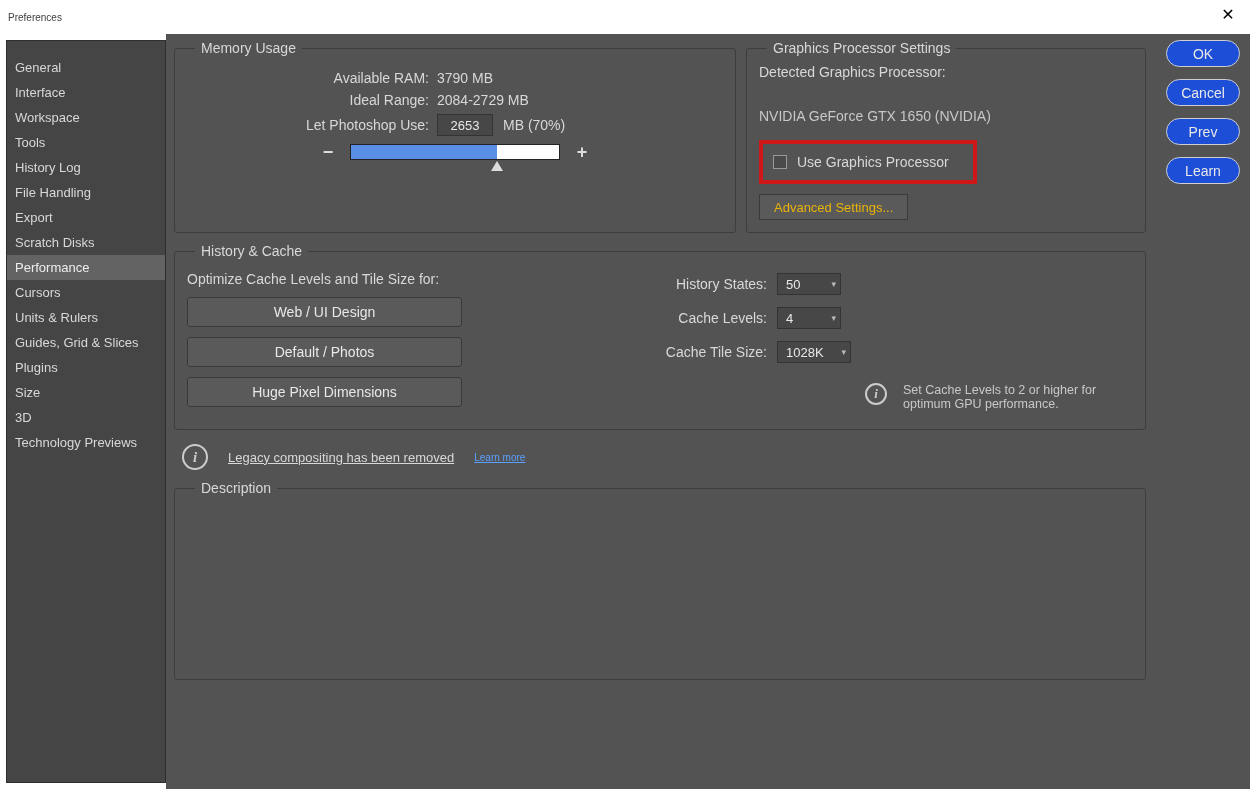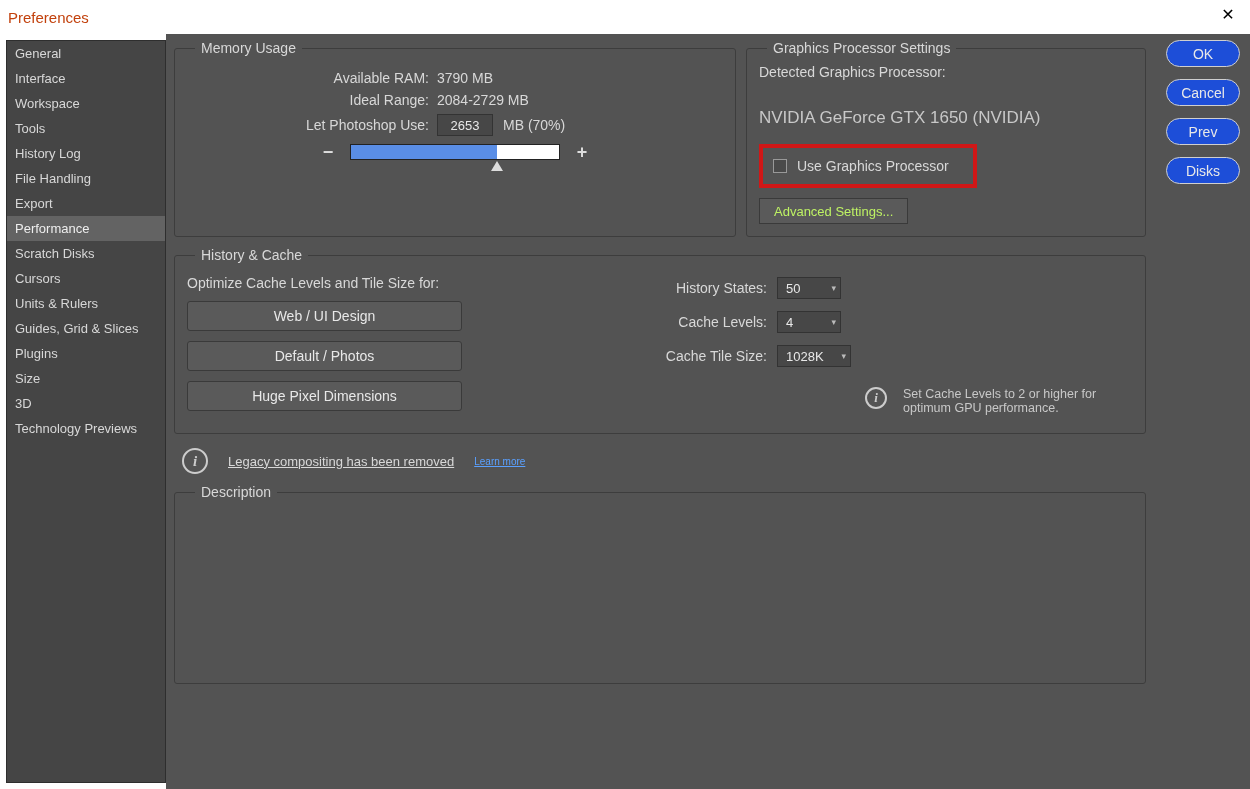--- a/index.html
+++ b/index.html
@@ -13,38 +13,38 @@
     overflow: hidden;
   }
   .titlebar {
     height: 34px;
     display: flex;
     align-items: center;
     justify-content: space-between;
     padding: 0 10px 0 8px;
     background: #fff;
   }
-  .titlebar .title { font-size: 15px; color: #c2410c; }
+  .titlebar .title { font-size: 10px; color: #404040; }
   .closebtn {
     font-size: 16px;
     font-family: Arial, sans-serif;
     cursor: pointer;
     width: 24px; height: 24px;
     display:flex;align-items:flex-start;justify-content:center;
   }
   .main {
     display: flex;
     height: 755px;
   }
   .sidebar {
     width: 160px;
     background: #454545;
     border: 1px solid #2e2e2e;
     margin: 6px 0 6px 6px;
-    padding-top: 0;
+    padding-top: 14px;
     color: #d8d8d8;
   }
   .sidebar .item {
     padding: 5px 8px;
     font-size: 13px;
     cursor: default;
     line-height: 15px;
   }
   .sidebar .item.selected {
     background: #636363;
@@ -130,39 +130,39 @@
   }
   .slider .thumb {
     position:absolute; top: 16px; left: 70%;
     transform: translateX(-50%);
     width:0;height:0;
     border-left:6px solid transparent;
     border-right:6px solid transparent;
     border-bottom:10px solid #ddd;
   }
   .gpu-label { font-size: 14px; margin-bottom: 4px;}
-  .gpu-name { font-size: 17px; color:#c8c8c8; margin-bottom: 16px; margin-top: 28px;}
+  .gpu-name { font-size: 14px; color:#c8c8c8; margin-bottom: 16px; margin-top: 28px;}
   .redbox {
     border: 4px solid #d01717;
     padding: 10px 24px 10px 10px;
     display: inline-flex;
     align-items: center;
     gap: 10px;
     margin-bottom: 10px;
   }
   .checkbox {
     width: 14px; height:14px; border:1px solid #999; background:#4a4a4a;
     display:inline-block;
   }
   .flatbtn {
     display:inline-flex; align-items:center; justify-content:center;
     height: 26px; padding: 0 14px;
     border: 1px solid #3a3a3a;
     background: #5a5a5a;
-    color: #bef264;
+    color: #eab308;
     font-size: 13px;
   }
   .midrow { margin-right: 96px; }
   .hc-body { display:flex; gap: 30px; }
   .hc-left { flex: 0 0 300px; }
   .hc-left .opt-label { font-size: 14px; margin: 4px 0 10px 0;}
   .widebtn {
     display:flex; align-items:center; justify-content:center;
     width: 275px; height: 30px;
     border: 1px solid #3a3a3a;
@@ -214,38 +214,38 @@
 <div class="main">
 
   <div class="sidebar">
     <div class="item">General</div>
     <div class="item">Interface</div>
     <div class="item">Workspace</div>
     <div class="item">Tools</div>
     <div class="item">History Log</div>
     <div class="item">File Handling</div>
     <div class="item">Export</div>
+    <div class="item">Scratch Disks</div>
     <div class="item selected">Performance</div>
-    <div class="item">Scratch Disks</div>
     <div class="item">Cursors</div>
     <div class="item">Units &amp; Rulers</div>
     <div class="item">Guides, Grid &amp; Slices</div>
     <div class="item">Plugins</div>
     <div class="item">Size</div>
     <div class="item">3D</div>
     <div class="item">Technology Previews</div>
   </div>
 
   <div class="content">
 
     <div class="rightbtns">
       <div class="pillbtn">OK</div>
       <div class="pillbtn">Cancel</div>
       <div class="pillbtn">Prev</div>
-      <div class="pillbtn">Disks</div>
+      <div class="pillbtn">Learn</div>
     </div>
 
     <div class="toprow">
       <fieldset class="group">
         <legend>Memory Usage</legend>
         <div class="mem-row">
           <div class="mem-label">Available RAM:</div>
           <div class="mem-val">3790 MB</div>
         </div>
         <div class="mem-row">

